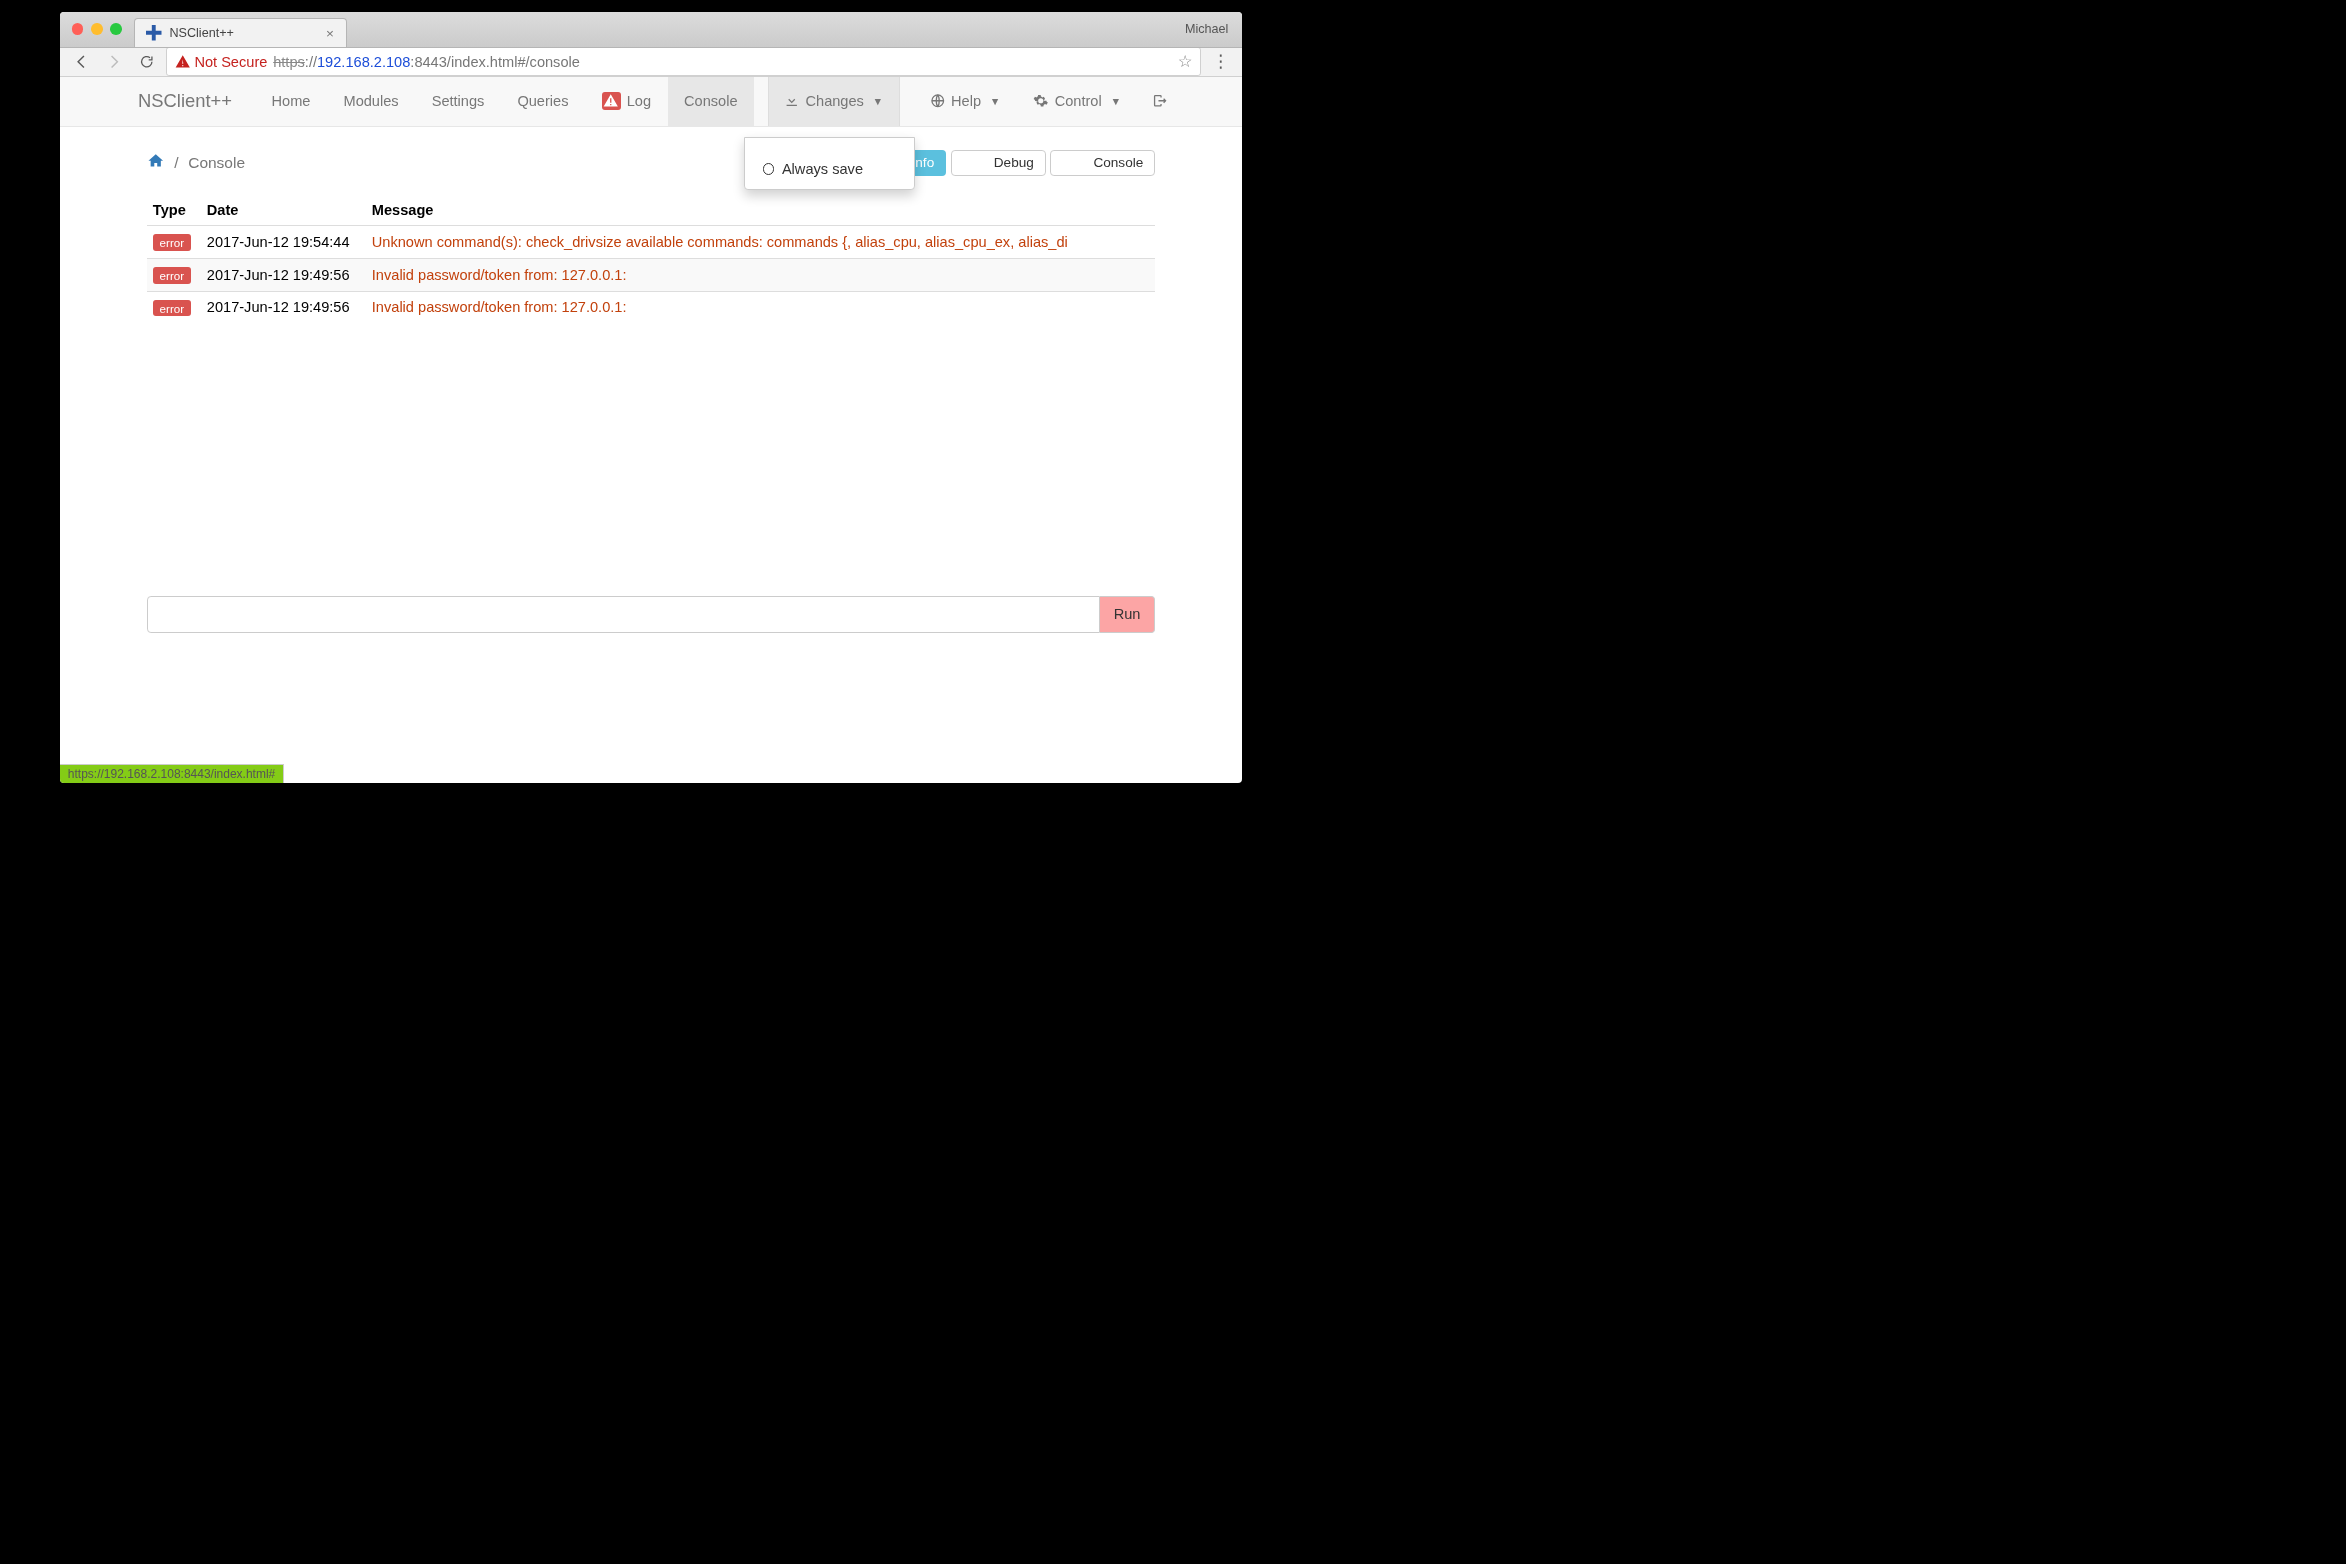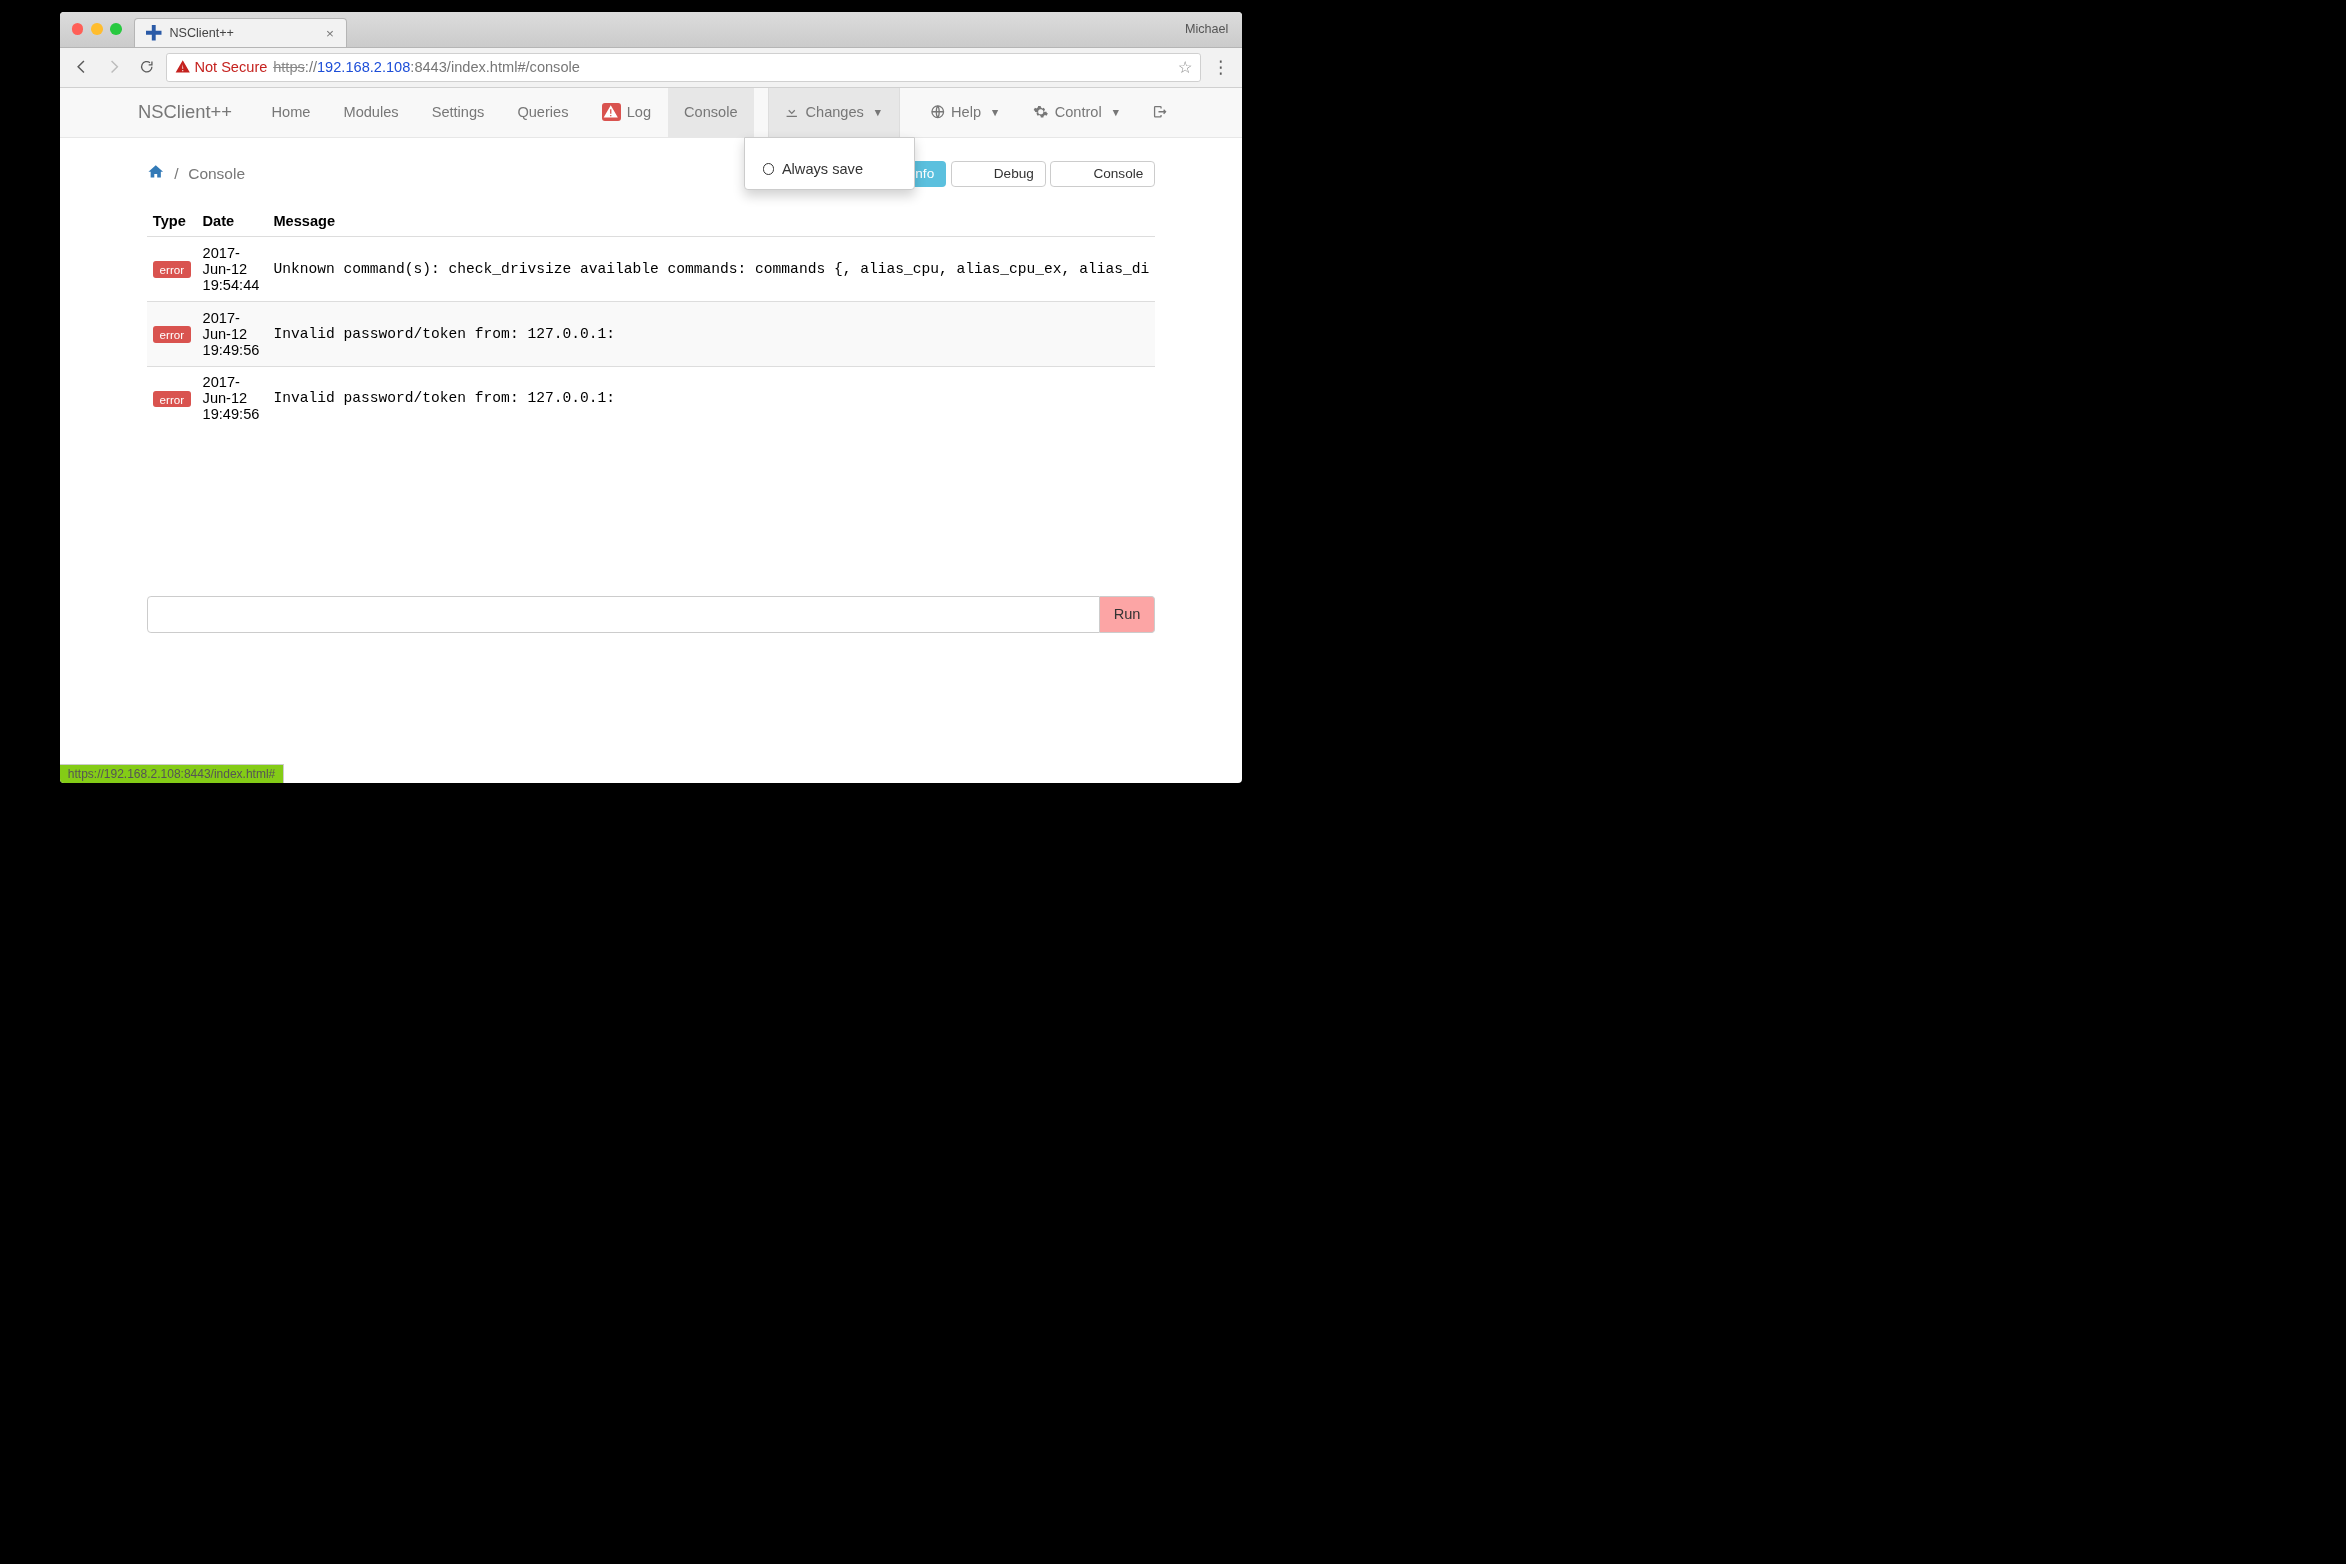--- a/index.html
+++ b/index.html
@@ -63,21 +63,21 @@
   .tab-title { font-size: 12.6px; color: #444; flex: 1; }
   .tab-close { font-size: 13.6px; color: #777; }
   .profile-name {
     margin-left: auto;
     padding: 0 13.6px;
     font-size: 12.6px;
     color: #555;
   }
   
   .toolbar {
-    height: 40px;
+    height: 29px;
     background: #f2f2f2;
     border-bottom: 1px solid #d0d0d0;
     display: flex;
     align-items: center;
     padding: 0 7.8px;
     gap: 5.8px;
   }
   .nav-btn {
     width: 27px; height: 27px;
     display:flex; align-items:center; justify-content:center;
@@ -221,22 +221,22 @@
   }
   .logtable tbody tr:nth-child(even) td { background:#f9f9f9; }
   .type-badge {
     background:#d9534f;
     color:#fff;
     font-size:11.6px;
     padding:1.9px 6.8px;
     border-radius:2.9px;
   }
   .msg-cell {
-    font-family: Liberation Mono, monospace;
-    color:#000000;
+    font-family: Liberation Sans, sans-serif;
+    color:#c2410c;
     white-space: nowrap;
     overflow:hidden;
   }
   
   .runbar {
     position:absolute;
     left:87px; right:87px;
     bottom: 150px;
     display:flex;
   }

